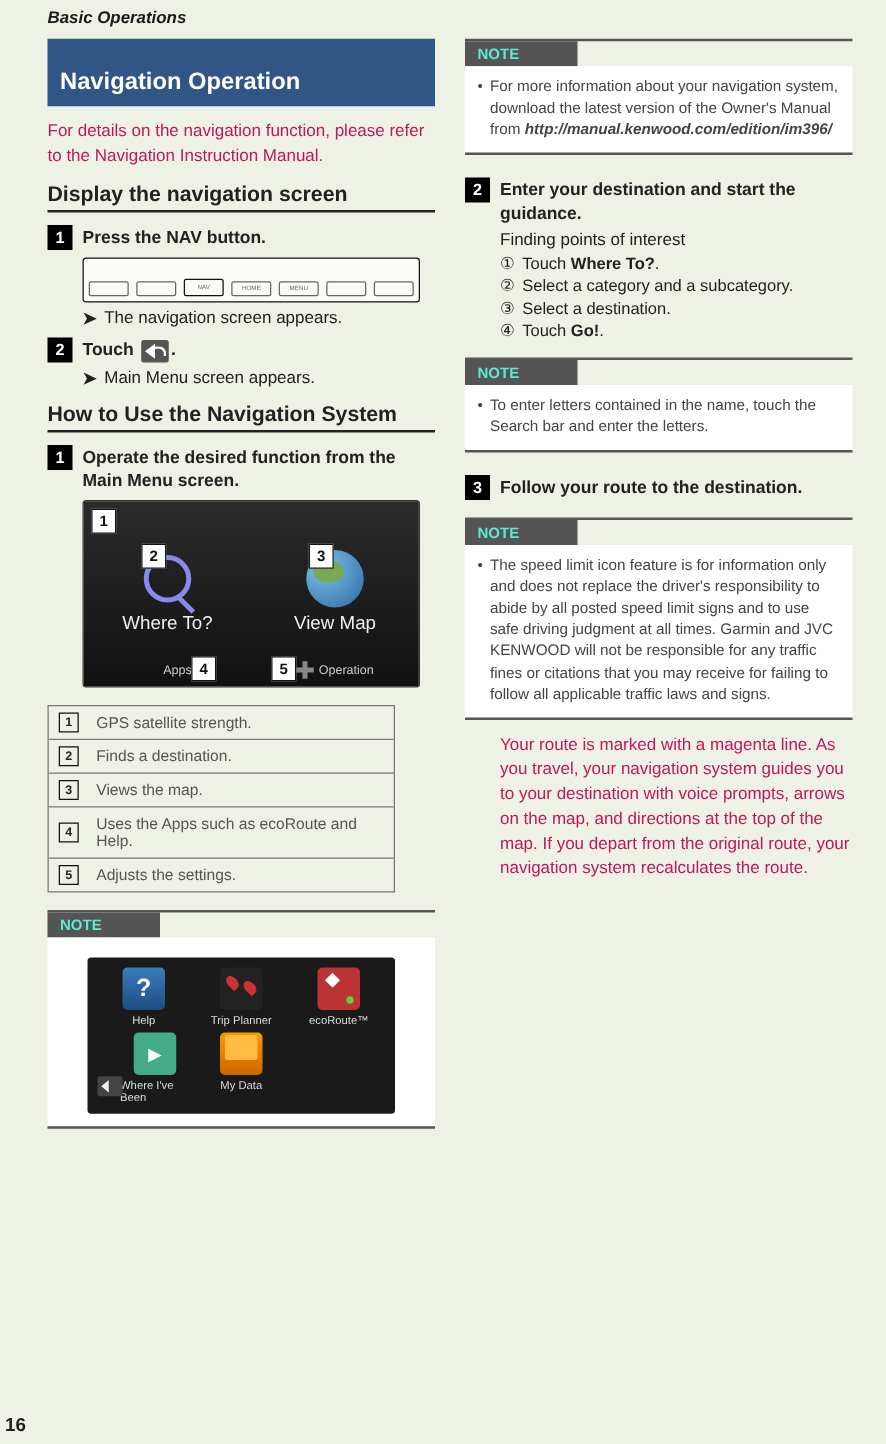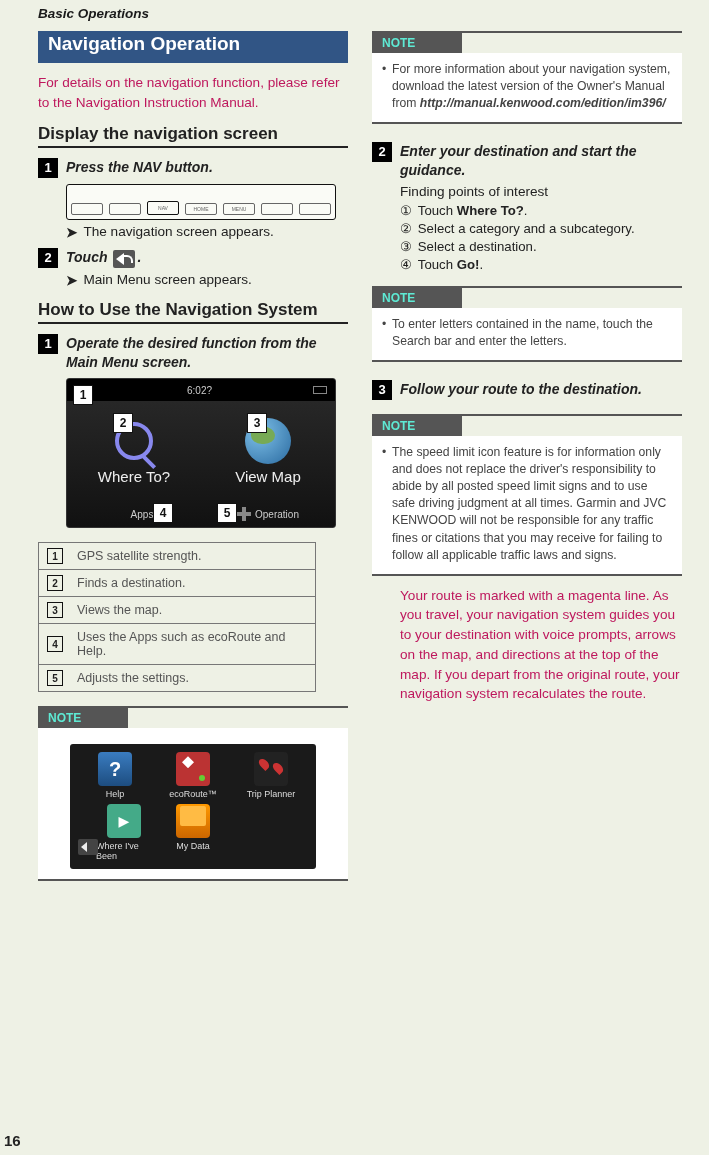--- a/index.html
+++ b/index.html
@@ -4,27 +4,27 @@
 <style>
   * { box-sizing: border-box; margin: 0; padding: 0; }
   html, body { width: 709px; height: 1155px; background: #eef1e5; font-family: "Helvetica Neue", Arial, sans-serif; color: #222; }
   .page { position: relative; width: 709px; height: 1155px; padding: 0 26px 0 38px; }
   .breadcrumb { font-style: italic; font-weight: 700; font-size: 13.5px; padding-top: 6px; color: #1a1a1a; }
   .page-num { position: absolute; left: 0; bottom: 6px; font-weight: 700; font-size: 15px; padding-left: 4px;}
   .columns { display: flex; gap: 24px; margin-top: 10px; }
   .col { width: 310px; }
   .col-right { width: 310px; }
 
-  .sec-title-bar { background: #315585; color: #fff; font-weight: 700; font-size: 19px; padding: 2px 10px 8px; margin-bottom: 10px; }
+  .sec-title-bar { background: #315585; color: #fff; font-weight: 700; font-size: 19px; padding: 24px 10px 8px; margin-bottom: 10px; }
   .para { font-size: 13.6px; line-height: 1.45; color: #be185d; }
   .h2 { font-weight: 700; font-size: 17px; border-bottom: 2px solid #222; padding-bottom: 2px; margin-top: 12px; margin-bottom: 10px; }
 
   .step { display: flex; gap: 8px; margin: 8px 0 4px; }
   .step-num { width: 20px; height: 20px; background: #000; color: #fff; font-weight: 700; font-size: 13px; text-align: center; line-height: 20px; flex-shrink: 0; }
-  .step-text { font-weight: 700; font-size: 14px; line-height: 1.35; font-style: italic; }
+  .step-text { font-weight: 700; font-size: 14px; line-height: 1.35; }
   .step-body { margin-left: 28px; }
 
   .ui-label { font-weight: 800; font-family: Arial, sans-serif; }
 
   .device-graphic { margin: 6px 0 4px 28px; }
   .device-graphic .frame { width: 270px; height: 36px; border: 1.5px solid #111; border-radius: 3px; position: relative; background: #fafbf6; display:flex; align-items:flex-end; justify-content:center; gap:6px; padding-bottom:4px;}
   .device-graphic .btn { width: 32px; height: 12px; border: 1px solid #666; border-radius: 2px; font-size:5px; display:flex; align-items:center; justify-content:center; color:#666;}
   .device-graphic .btn.sel { border: 1.5px solid #111; height:14px;}
 
   .arrow-line { display: flex; gap: 6px; margin: 4px 0 8px 28px; font-size: 13.6px; align-items: flex-start;}
@@ -155,30 +155,20 @@
 
     <h2 class="h2">How to Use the Navigation System</h2>
 
     <div class="step">
       <div class="step-num">1</div>
       <div class="step-text">Operate the desired function from the Main Menu screen.</div>
     </div>
 
     <div class="step-body">
       <div class="nav-shot">
-        <div class="nav-top">
-          <div class="nav-bars">
-                <span style="height:3px"></span>
-                <span style="height:5px"></span>
-                <span style="height:7px"></span>
-                <span style="height:9px"></span>
-              </div>
-          <span>6:02?</span>
-          <span style="width:14px;height:8px;border:1px solid #888;"></span>
-        </div>
         <div class="nav-body">
           <div class="nav-half">
             <div class="big-ic">
                   <div class="mag"></div>
                 </div>
             <span>Where To?</span>
           </div>
           <div class="nav-half">
             <div class="big-ic">
                   <div class="globe"></div>
@@ -240,26 +230,26 @@
     <div class="note-wrap">
       <div class="note-rule"></div>
       <div class="note-head">NOTE</div>
       <div class="note-body">
         <div class="apps-shot">
           <div class="app-cell">
                 <div class="app-ic ic-help"></div>
                 <span>Help</span>
               </div>
           <div class="app-cell">
+                <div class="app-ic ic-trip"></div>
+                <span>Trip Planner</span>
+              </div>
+          <div class="app-cell">
                 <div class="app-ic ic-eco"></div>
                 <span>ecoRoute™</span>
-              </div>
-          <div class="app-cell">
-                <div class="app-ic ic-trip"></div>
-                <span>Trip Planner</span>
               </div>
           <div class="app-cell" style="grid-column:1; margin-left:18px;">
                 <div class="app-ic ic-where"></div>
                 <span>Where I've Been</span>
               </div>
           <div class="app-cell">
                 <div class="app-ic ic-data"></div>
                 <span>My Data</span>
               </div>
           <div class="back-sm"></div>

